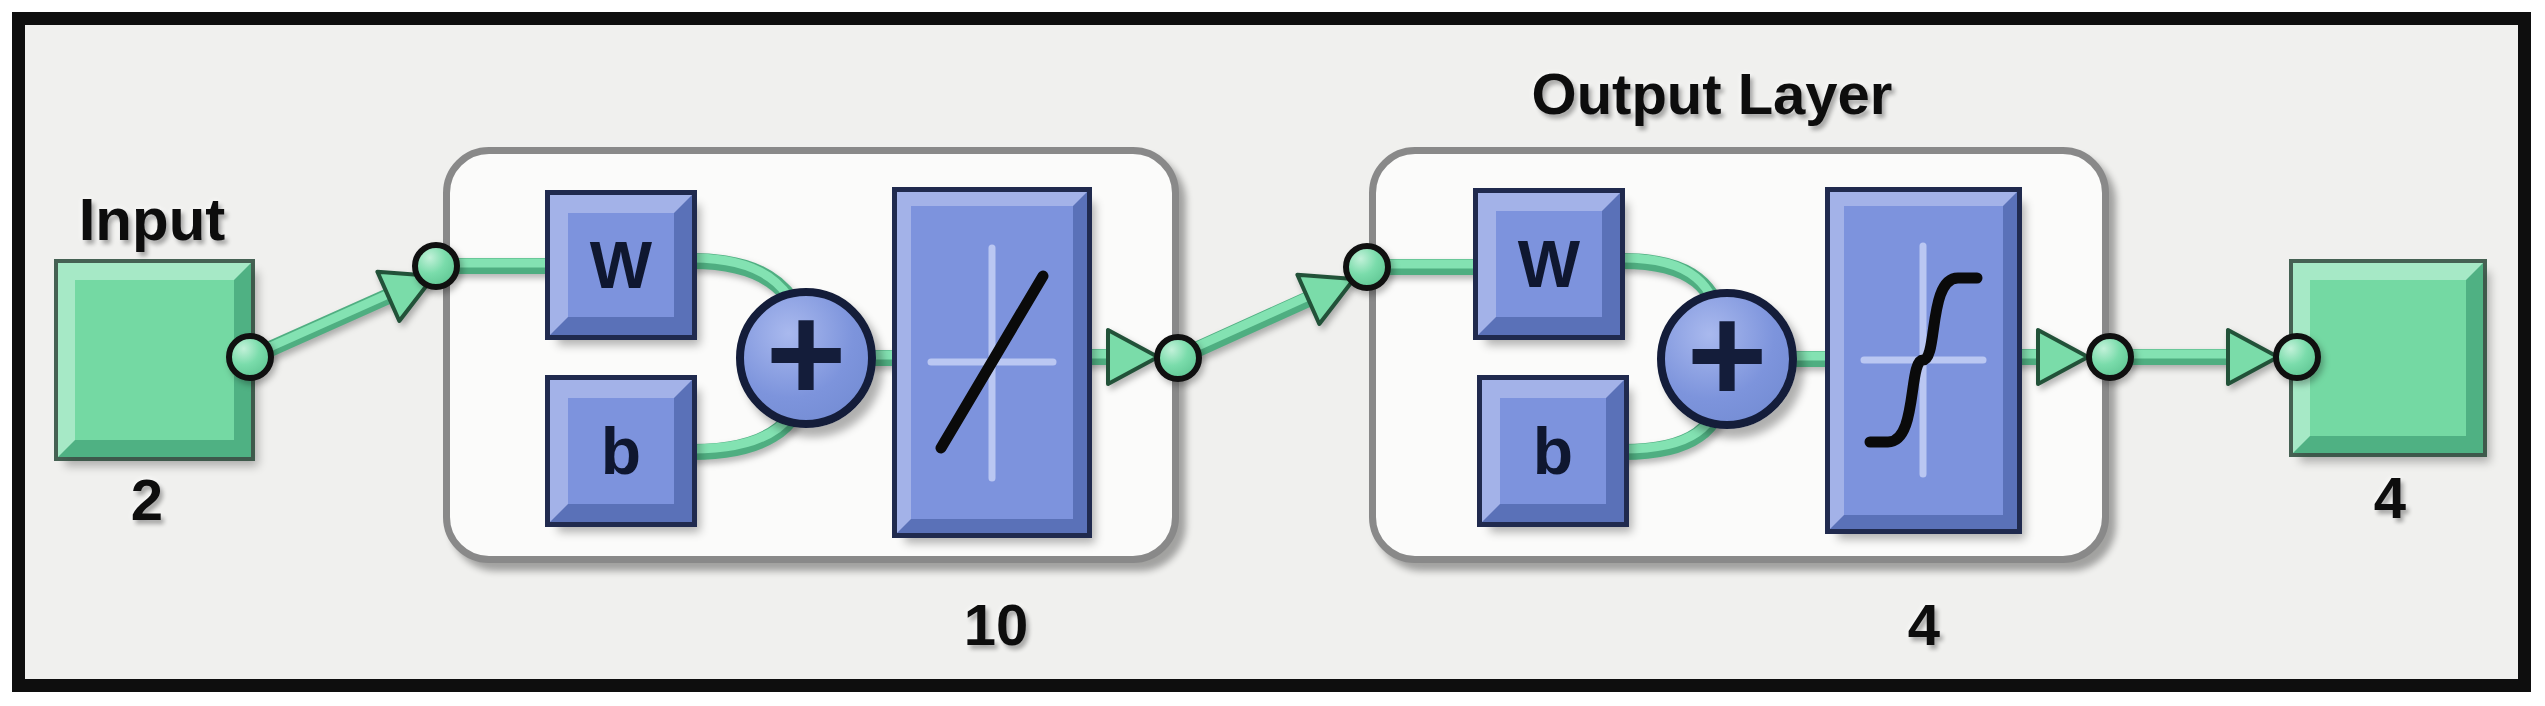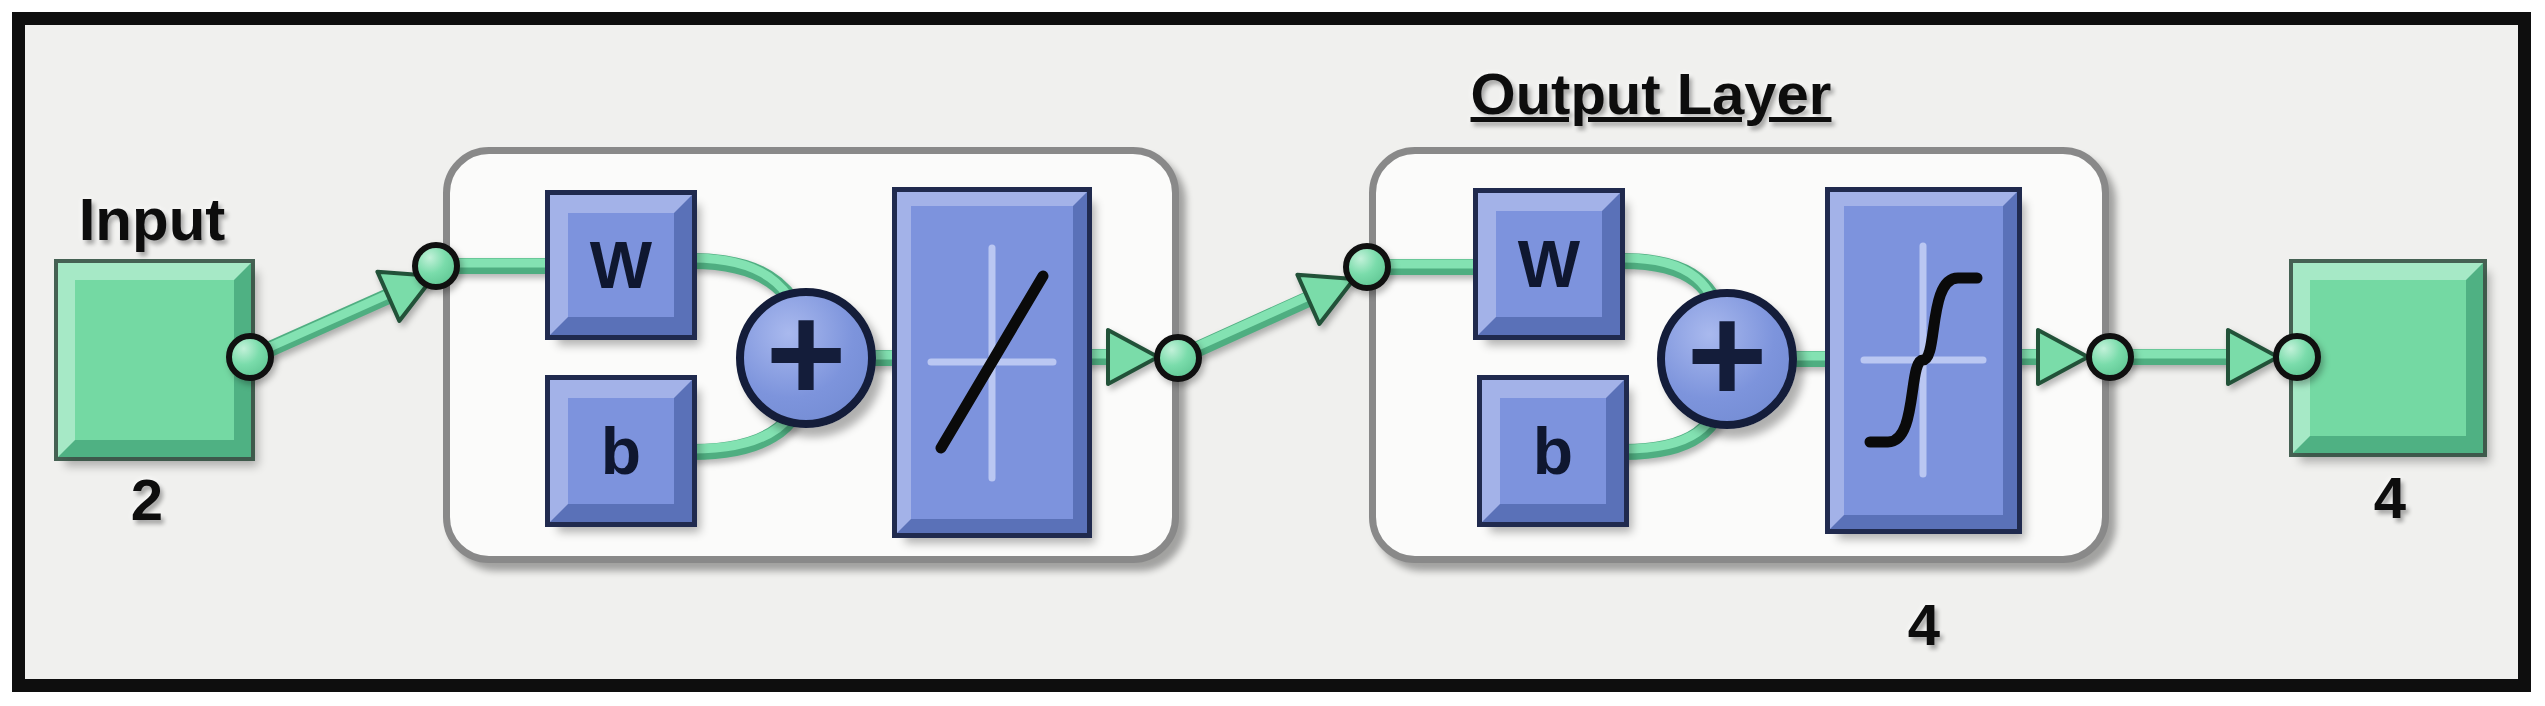--- a/index.html
+++ b/index.html
@@ -148,18 +148,19 @@
       <circle cx="1178" cy="358" r="21"></circle>
       <circle cx="1367" cy="267" r="21"></circle>
       <circle cx="2110" cy="357" r="21"></circle>
       <circle cx="2297" cy="357" r="21"></circle>
     </g>
   </svg>
 
   <div class="label t60" style="left:32px;top:181px;width:240px;">Input</div>
   <div class="label t58" style="left:57px;top:470px;width:180px;">2</div>
 
+  <div class="label t58" style="left:896px;top:595px;width:200px;">10</div>
 
-  <div class="label t58" style="left:1351px;top:64px;width:600px;text-decoration:underline;">Output Layer</div>
+  <div class="label t58" style="left:1412px;top:64px;width:600px;">Output Layer</div>
   <div class="label t58" style="left:1824px;top:595px;width:200px;">4</div>
 
   <div class="label t58" style="left:2300px;top:468px;width:180px;">4</div>
 </div>
 
 </body></html>

